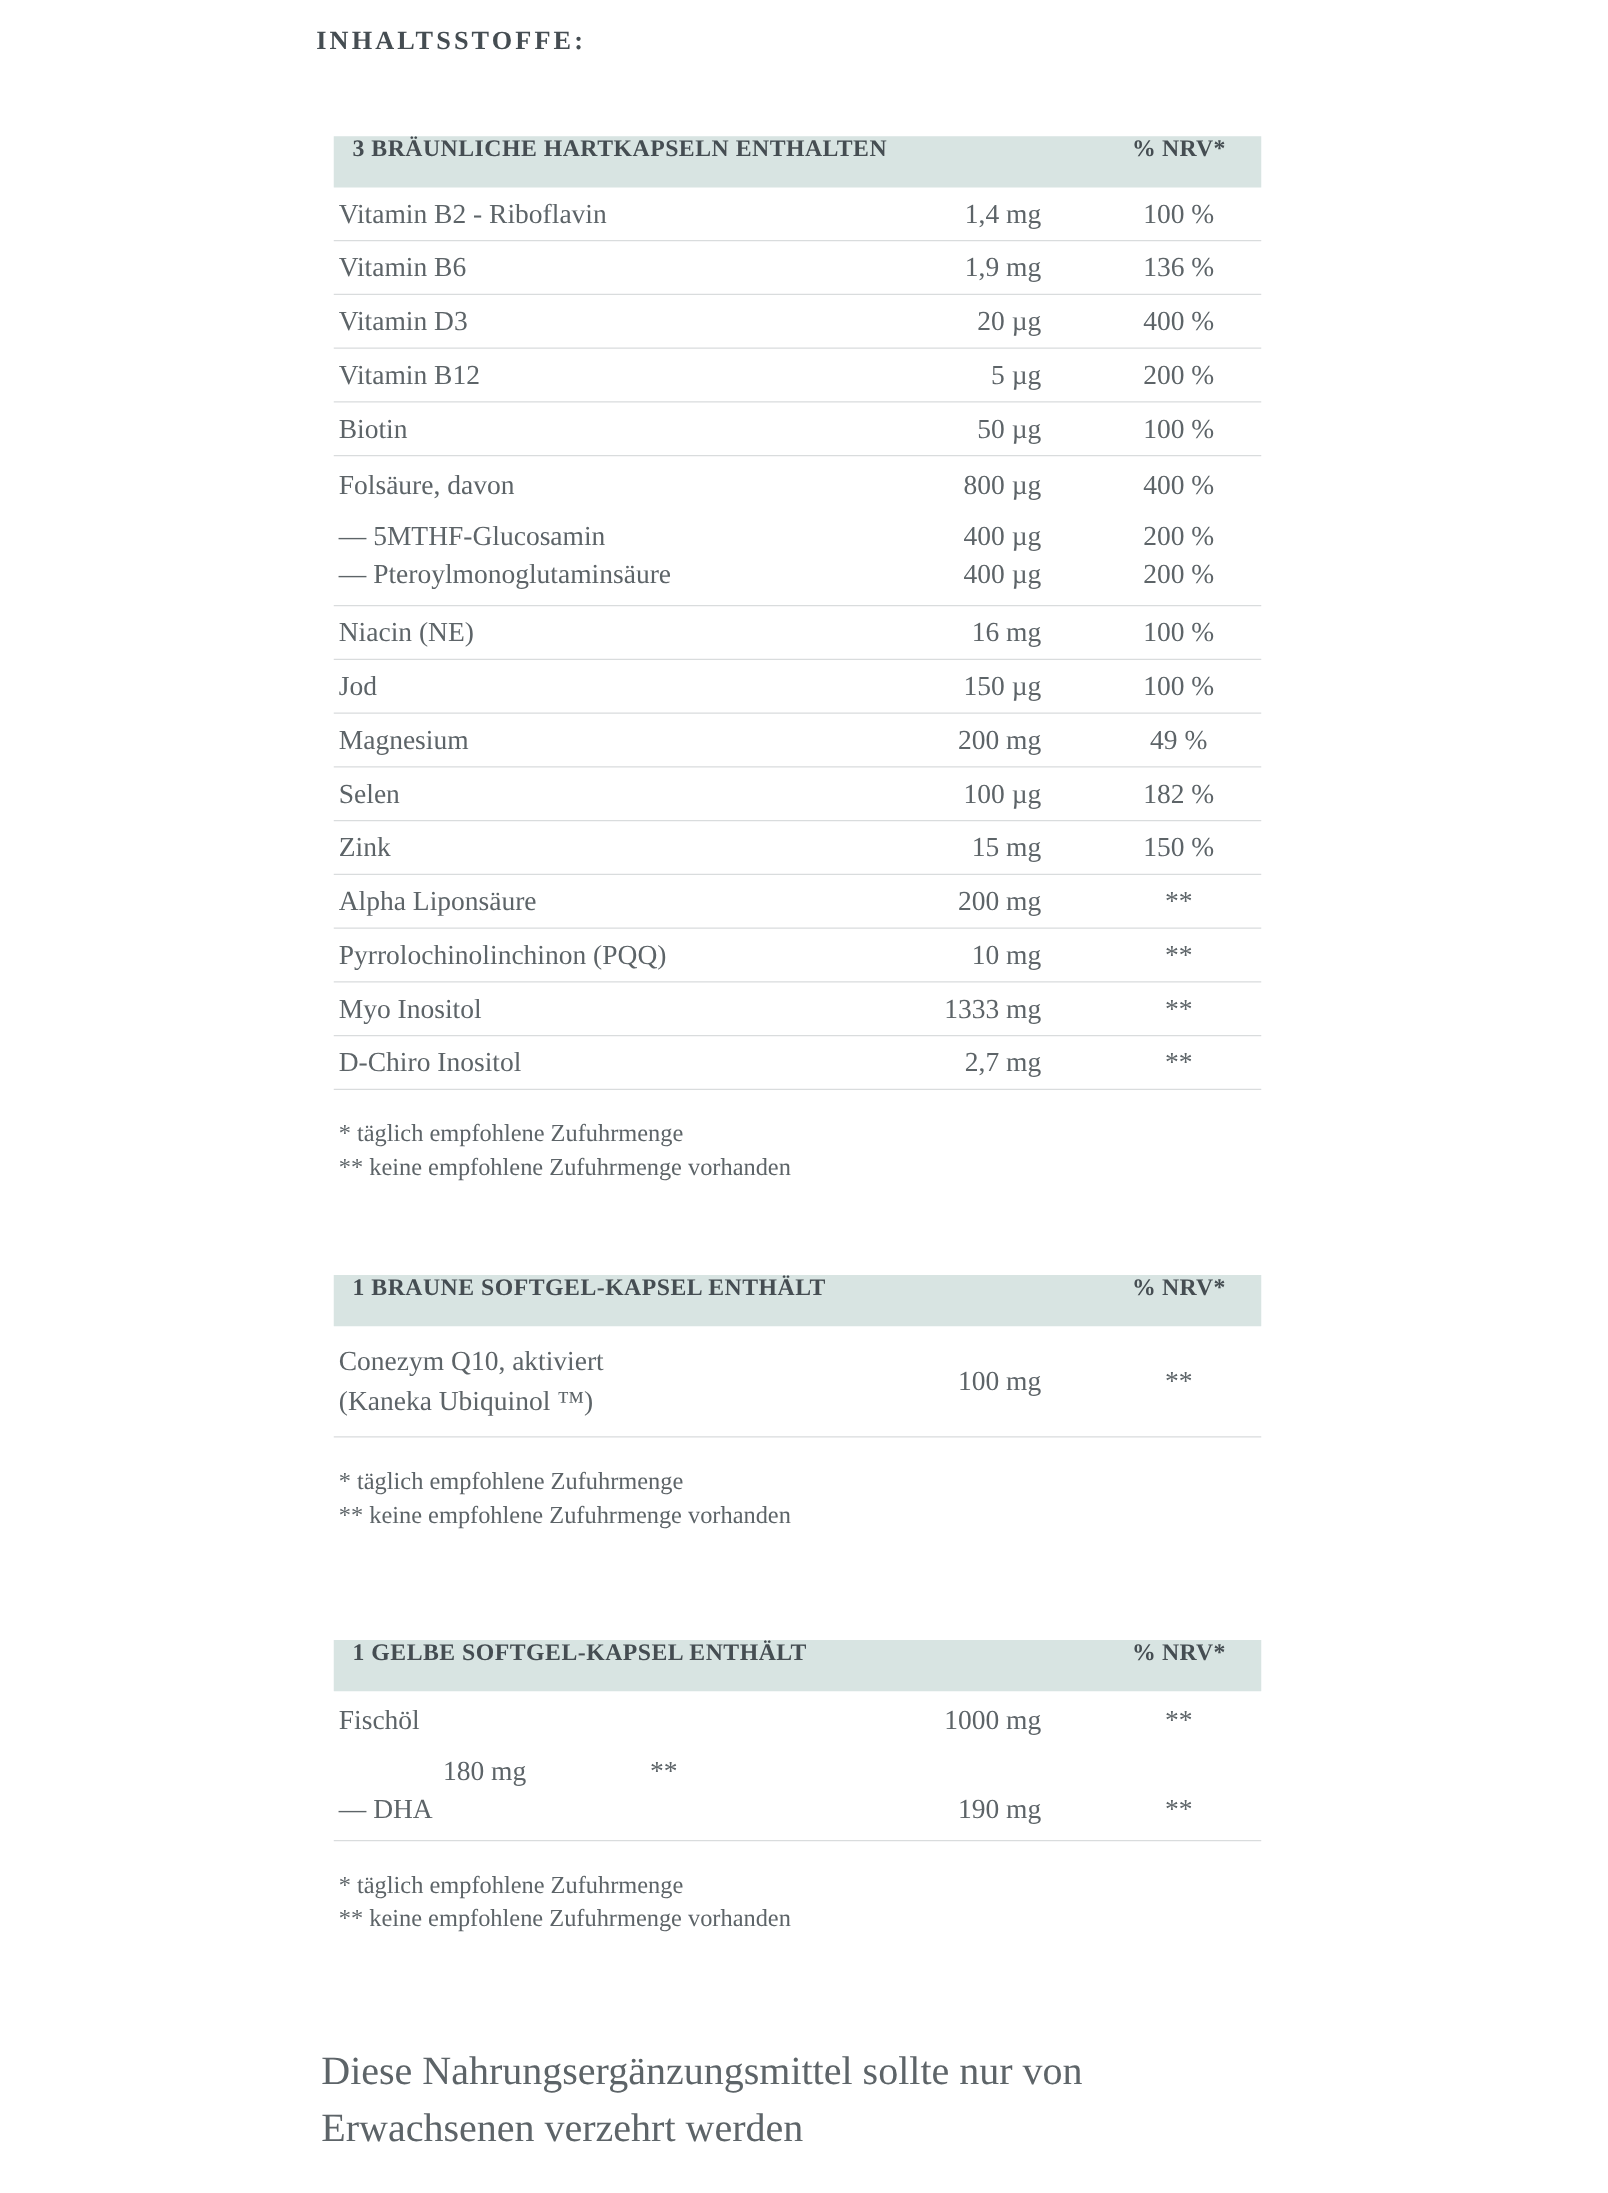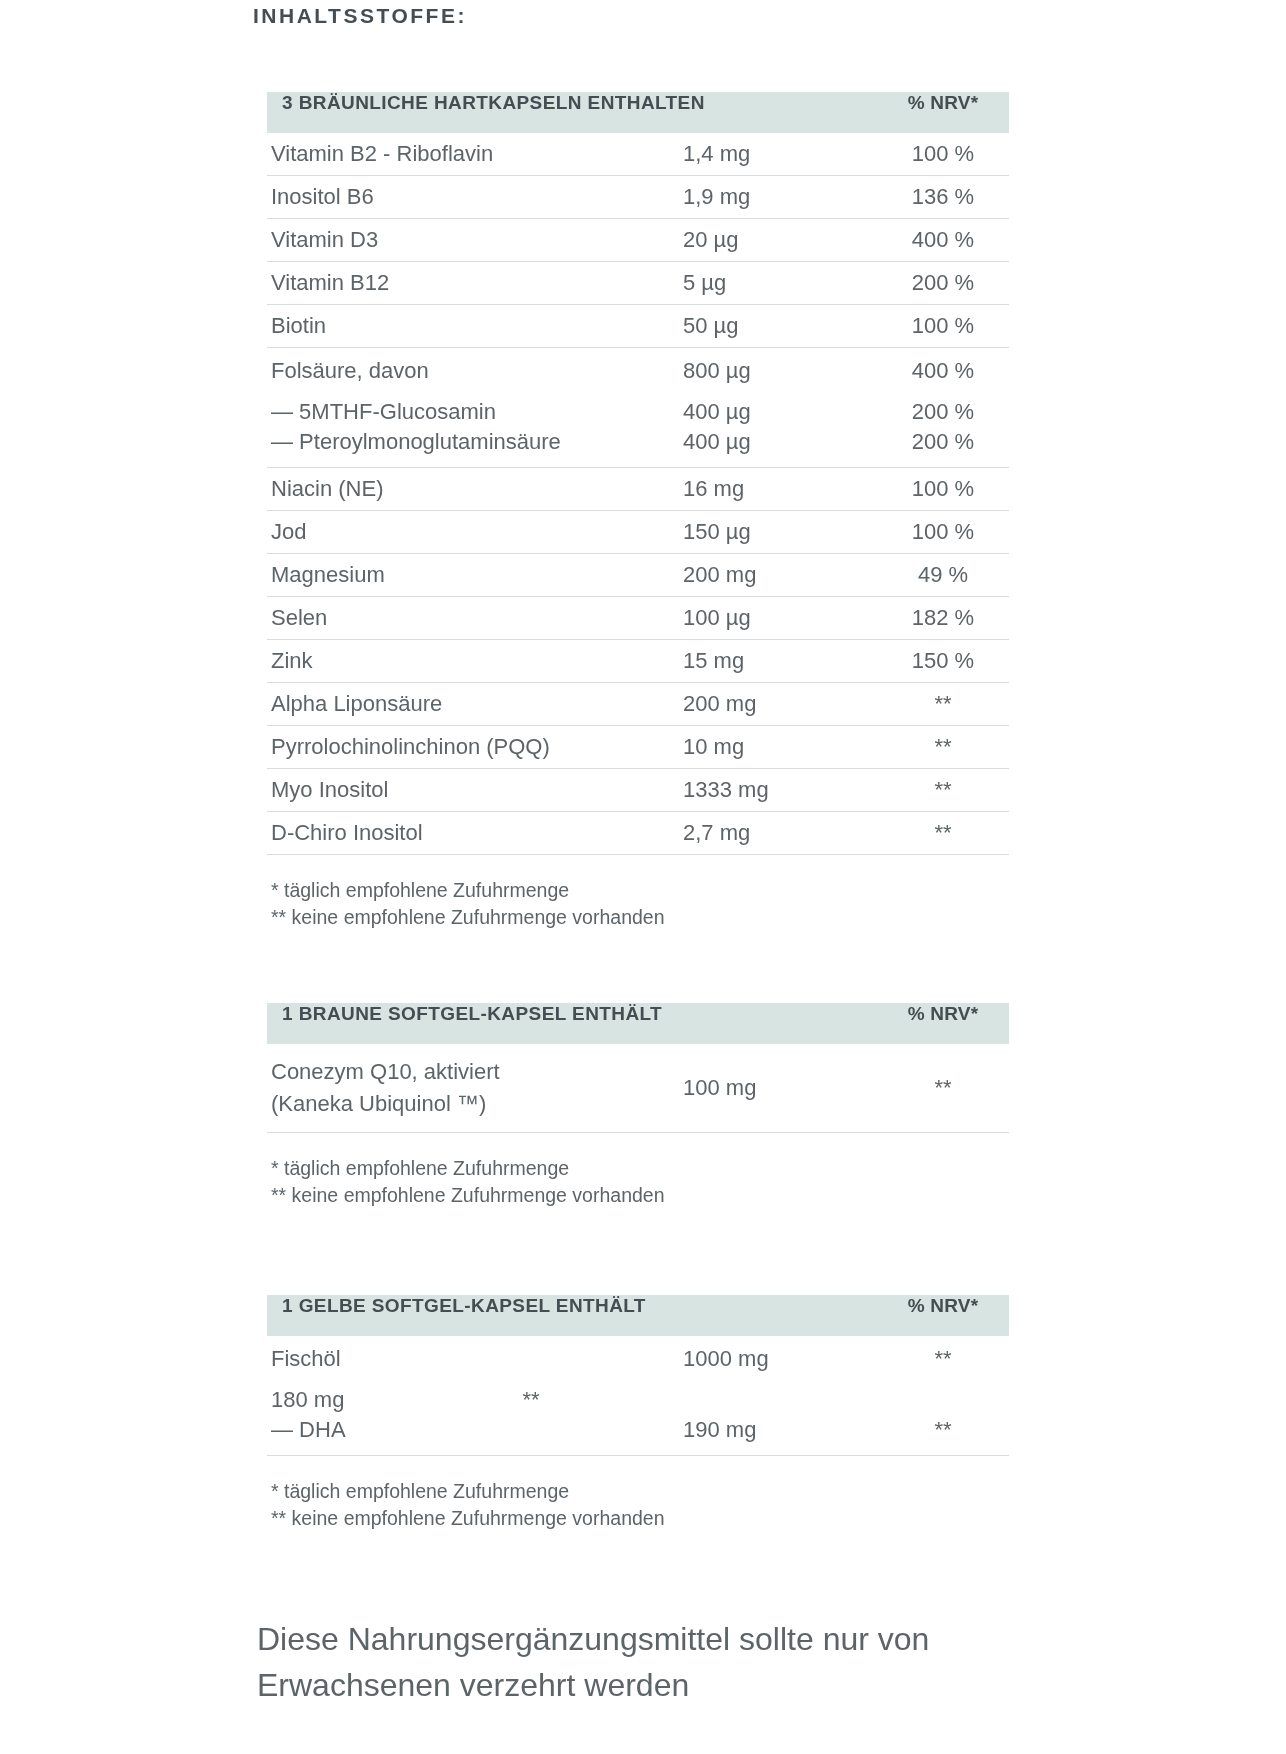--- a/index.html
+++ b/index.html
@@ -1,23 +1,23 @@
 <!DOCTYPE html>
 <html style="--header-bg: #d8e4e2; --header-text: #454d52; --body-text: #5d6468; --divider: #d9dcdd;"><head>
 <meta charset="utf-8">
 <style>
   html,body{margin:0;padding:0;background:#ffffff;}
   .page{
     position:relative;
     width:1286px;
     height:1754px;
     box-sizing:border-box;
-    padding:4px 0 0 253px;
+    padding:20px 0 0 253px;
     background:#ffffff;
-    font-family:Liberation Sans, sans-serif;
+    font-family:Liberation Serif, serif;
     color:var(--body-text,#5d6468);
     overflow:hidden;
   }
   .title{
     margin:0;
     font-size:21px;
     font-weight:bold;
     letter-spacing:2.5px;
     color:var(--header-text,#454d52);
   }
@@ -51,20 +51,21 @@
     padding-left:4px;
     box-sizing:border-box;
     gap:24px;
   }
   .row.sub{ min-height:30px; }
   .row.twoline{ padding-top:12px; padding-bottom:12px; }
   .row .label{ flex:1; }
   .row.twoline .label div{ line-height:32px; }
   .row .amount{
     width:170px;
+    text-align:right;
     padding-right:20px;
     box-sizing:border-box;
     white-space:nowrap;
   }
   .row .nrv{ width:132px; text-align:center; white-space:nowrap; }
   .footnotes{
     margin:22px 0 0 4px;
     font-size:19.5px;
     line-height:27px;
     color:var(--body-text,#5d6468);
@@ -91,21 +92,21 @@
     <div class="tbody">
         <div class="group">
           <div class="row main">
             <div class="label">Vitamin B2 - Riboflavin</div>
             <div class="amount">1,4 mg</div>
             <div class="nrv">100 %</div>
           </div>
         </div>
         <div class="group">
           <div class="row main">
-            <div class="label">Inositol B6</div>
+            <div class="label">Vitamin B6</div>
             <div class="amount">1,9 mg</div>
             <div class="nrv">136 %</div>
           </div>
         </div>
         <div class="group">
           <div class="row main">
             <div class="label">Vitamin D3</div>
             <div class="amount">20 µg</div>
             <div class="nrv">400 %</div>
           </div>

